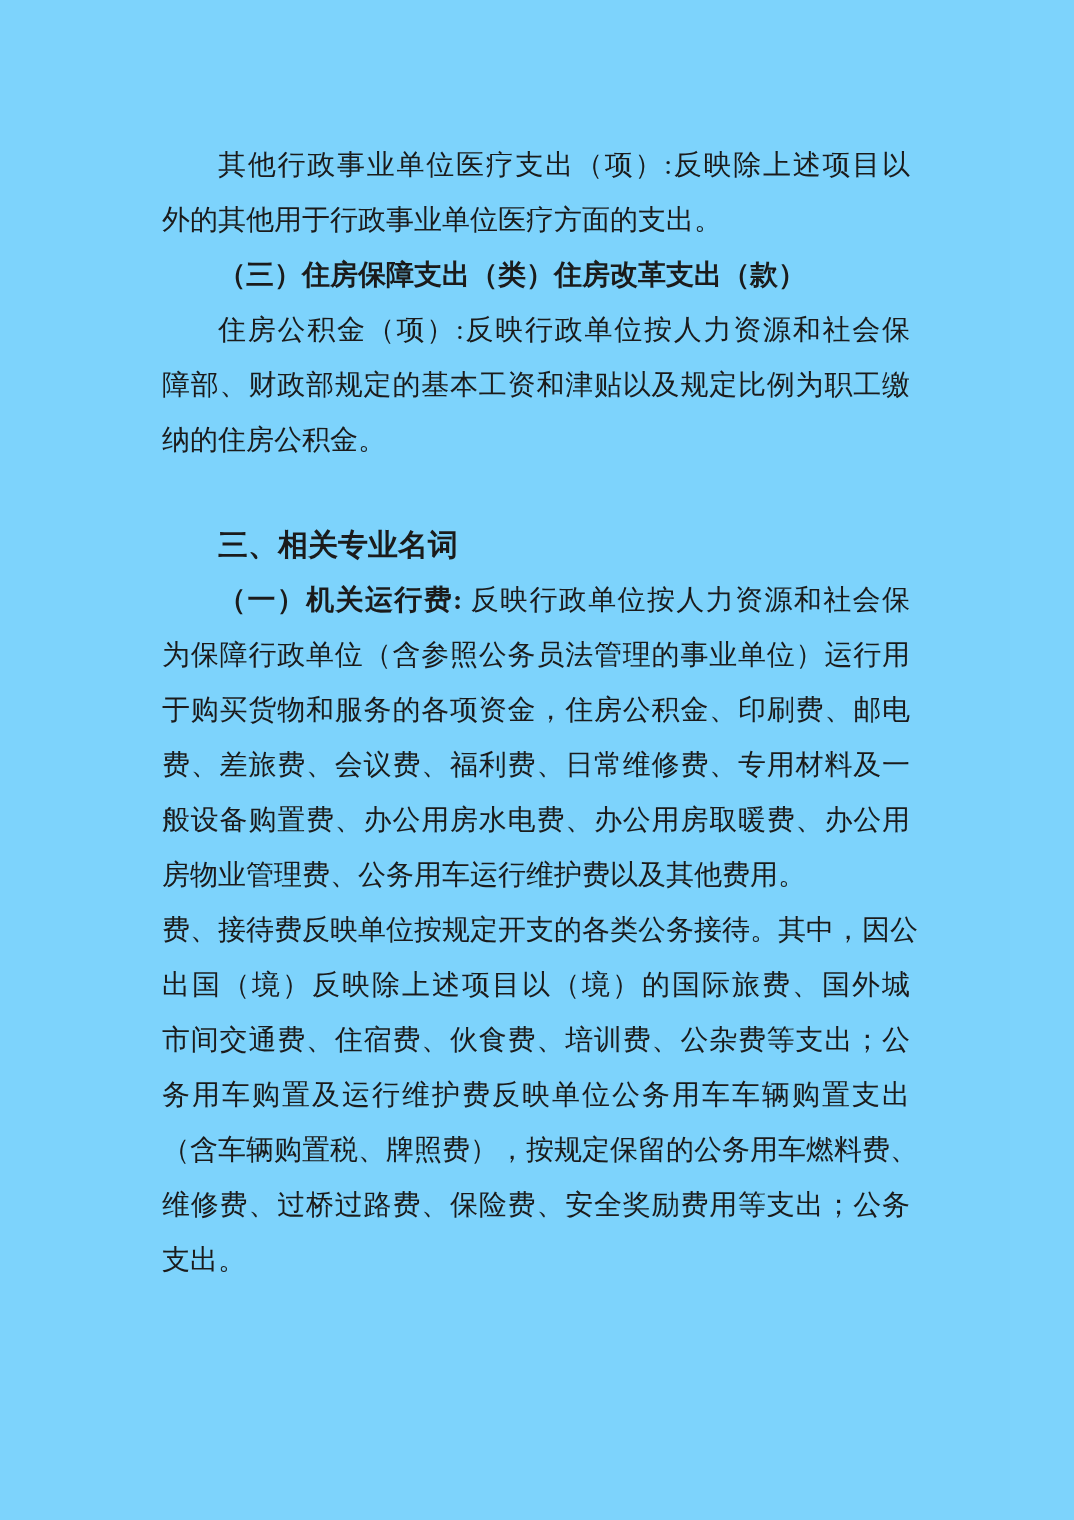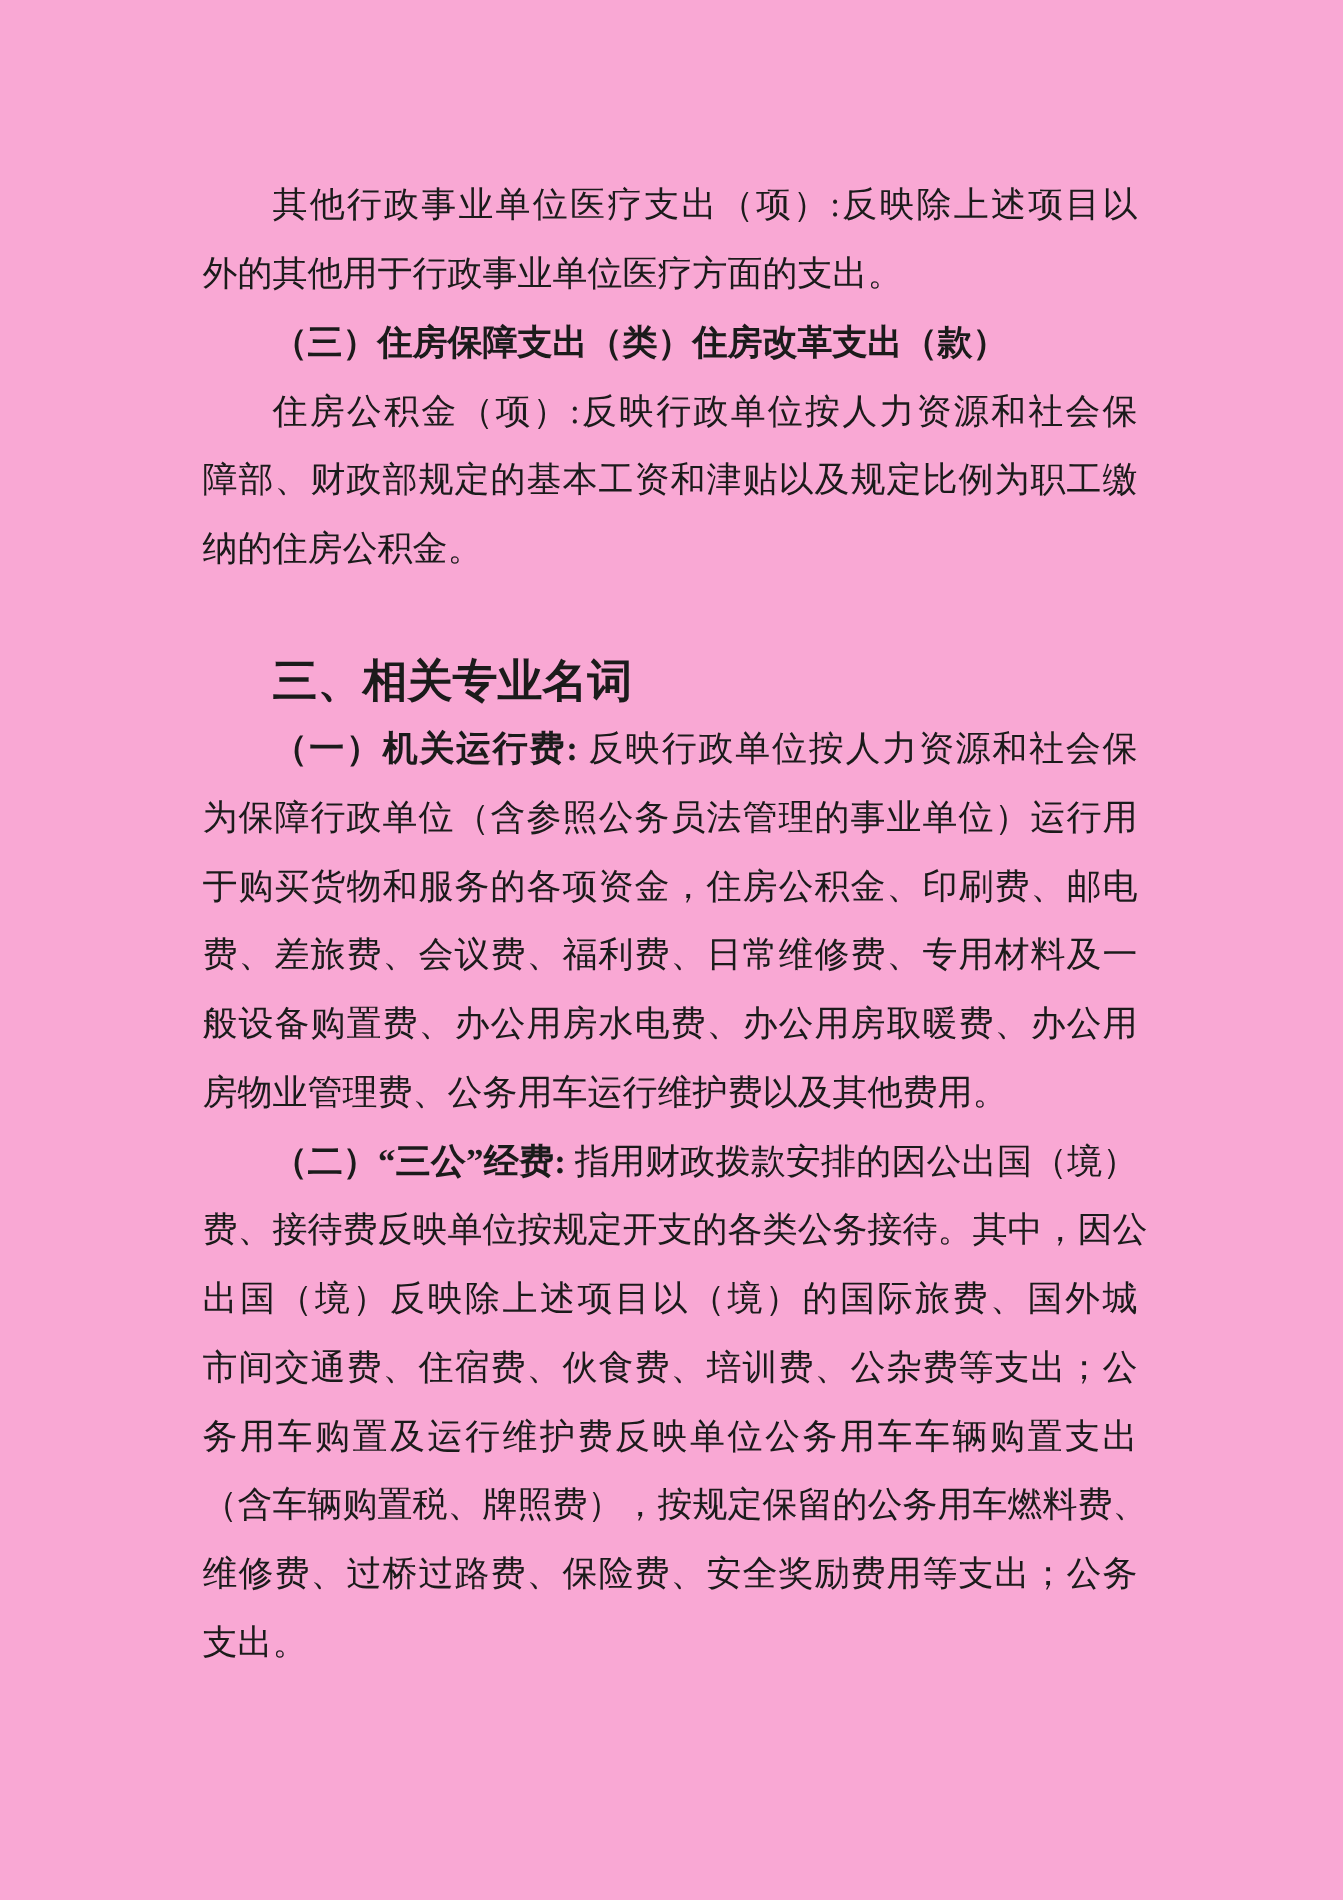--- a/index.html
+++ b/index.html
@@ -1,20 +1,20 @@
 <!DOCTYPE html>
 <html><head>
 <meta charset="utf-8">
 <style>
   html, body { margin: 0; padding: 0; background: #ffffff; }
   .page {
     position: relative;
     width: 1074px;
     height: 1520px;
-    background: #f9a8d4;
+    background: #7dd3fc;
     overflow: hidden;
     font-family: "Liberation Serif", "DejaVu Serif", serif;
     color: #1b1b1b;
     text-decoration: underline;
   }
   .content {
     position: absolute;
     left: 162px;
     top: 137px;
     width: 748px;
@@ -32,21 +32,21 @@
     text-justify: inter-character;
   }
   
   .ind { text-indent: 56px; }
   
   .h-kai { font-weight: 700; }
   
   .h-hei {
     font-family: "Liberation Sans", "DejaVu Sans", sans-serif;
     font-weight: 700;
-    font-size: 36px;
+    font-size: 30px;
   }
   
   .lead { font-weight: 700; margin-top: 44px; }
   .spacer { height: 50px; }
 </style>
 </head>
 <body>
 
 <div class="page">
   <div class="content">
@@ -75,23 +75,20 @@
       <div>
           <div class="line jl">为保障行政单位（含参照公务员法管理的事业单位）运行用</div>
           <div class="line jl">于购买货物和服务的各项资金，住房公积金、印刷费、邮电</div>
           <div class="line jl">费、差旅费、会议费、福利费、日常维修费、专用材料及一</div>
           <div class="line jl">般设备购置费、办公用房水电费、办公用房取暖费、办公用</div>
           <div class="line">房物业管理费、公务用车运行维护费以及其他费用。</div>
         </div>
     </div>
 
     <div class="para">
-      <div class="line jl ind">
-        <span class="lead">（二）“三公”经费:</span><span> 指用财政拨款安排的因公出国（境）</span>
-      </div>
       <div>
           <div class="line jl">费、接待费反映单位按规定开支的各类公务接待。其中，因公</div>
           <div class="line jl">出国（境）反映除上述项目以（境）的国际旅费、国外城</div>
           <div class="line jl">市间交通费、住宿费、伙食费、培训费、公杂费等支出；公</div>
           <div class="line jl">务用车购置及运行维护费反映单位公务用车车辆购置支出</div>
           <div class="line jl">（含车辆购置税、牌照费），按规定保留的公务用车燃料费、</div>
           <div class="line jl">维修费、过桥过路费、保险费、安全奖励费用等支出；公务</div>
           <div class="line">支出。</div>
         </div>
     </div>

